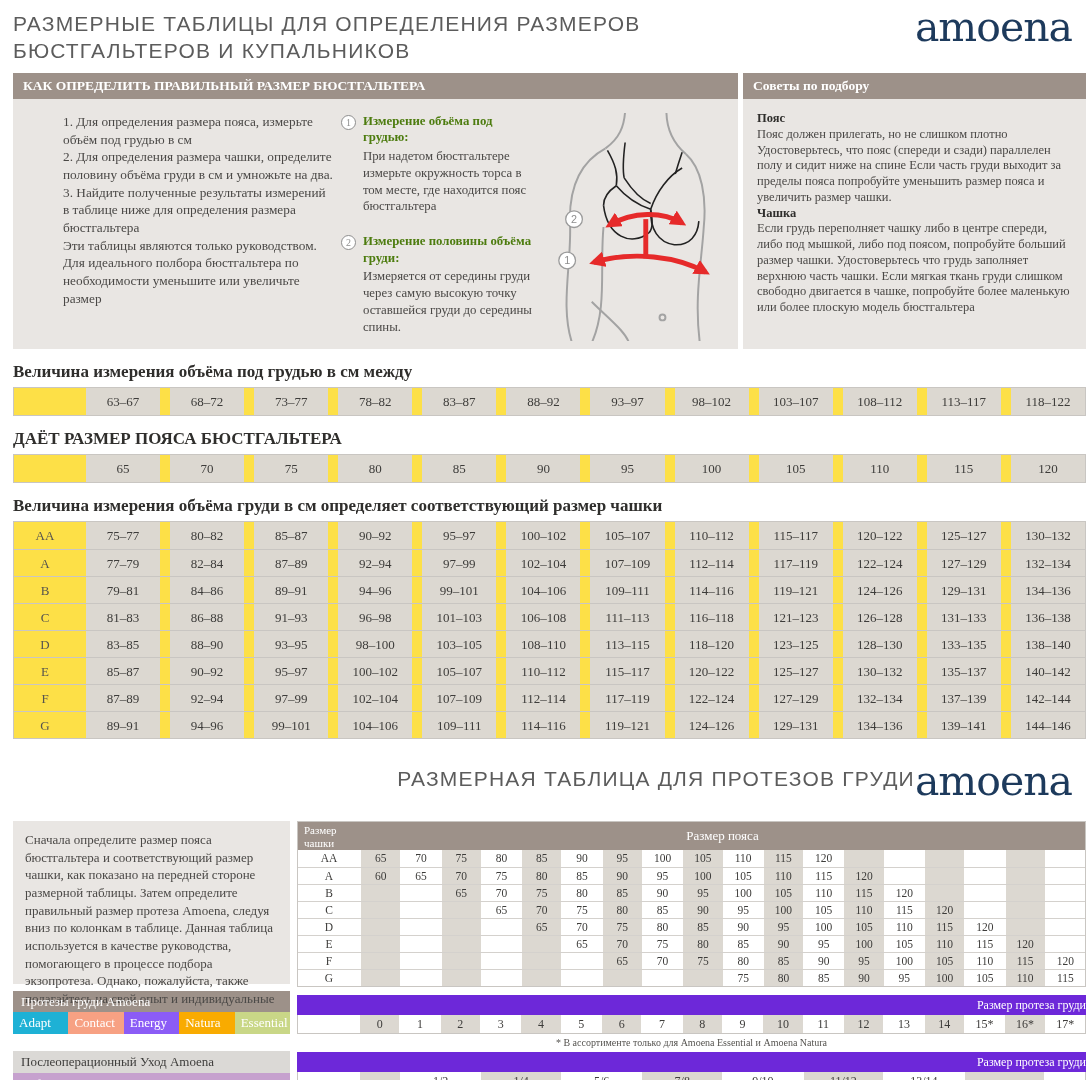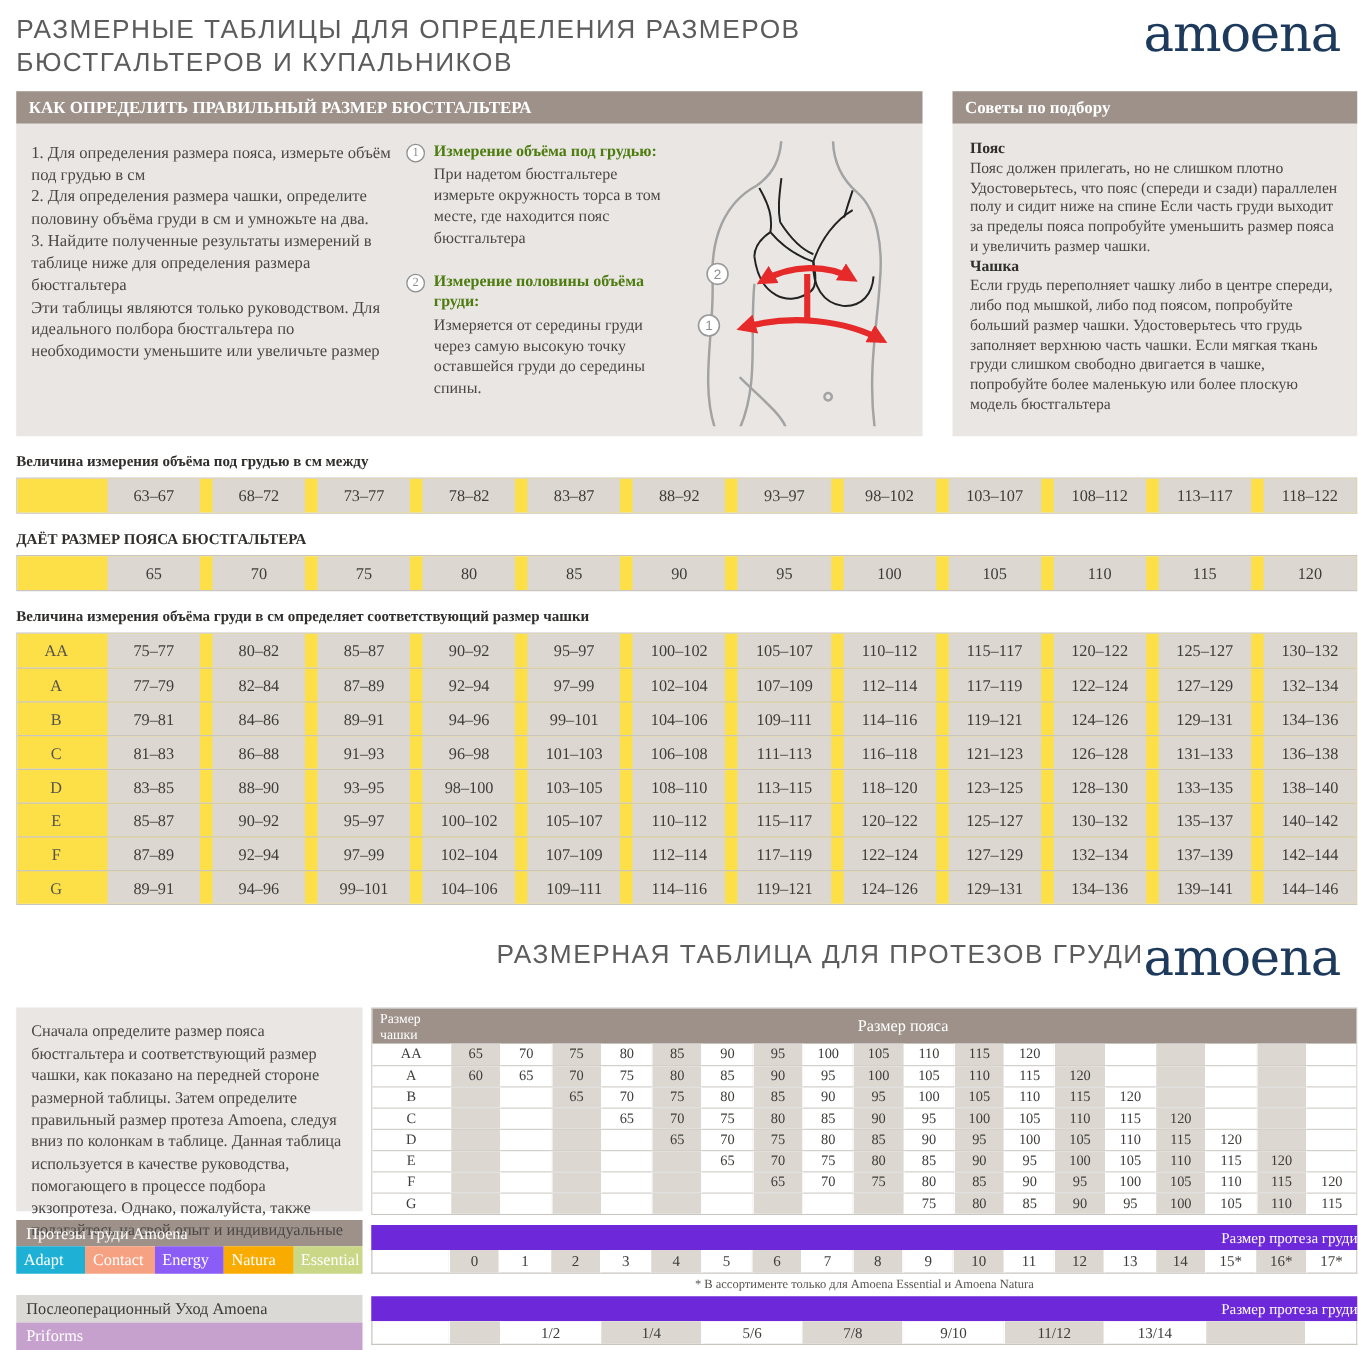--- a/index.html
+++ b/index.html
@@ -8,43 +8,43 @@
 
   
   .top-header { display:flex; justify-content:space-between; align-items:flex-start;
     margin:10px 8px 0 13px; }
   .main-title { font-family:"Liberation Sans", sans-serif; font-weight:300;
     font-size:21px; line-height:27px; letter-spacing:1.2px; color:#5c5c5c; }
   .brand-logo { font-family:"DejaVu Serif", serif; font-size:41px; line-height:34px;
     color:#1d3a5c; letter-spacing:-1px; padding-right:6px; }
 
   
-  .section1 { display:flex; gap:24px; margin:9px 0 0 13px; }
+  .section1 { display:flex; gap:5px; margin:9px 0 0 13px; }
   .panel-left { width:725px; }
   .panel-right { flex:1; }
   .bar { background:#9d9189; color:#fff; font-weight:bold; font-size:13.5px;
     height:26px; line-height:26px; padding-left:10px; }
   .panel-body { background:#e9e6e3; height:250px; }
   .panel-left .panel-body { display:flex; padding:14px 6px 10px 12px; }
-  .steps-col { width:302px; font-size:13.3px; line-height:1.33; color:#4a4846; }
+  .steps-col { width:302px; font-size:13.3px; line-height:1.33; color:#4a4846;margin-left:38px; }
   .measures-col { width:216px; margin-left:8px; font-size:12.8px; }
   .measure { display:flex; margin-bottom:18px; }
   .circ { flex:0 0 15px; width:15px; height:15px; border:1px solid #8e8e8e;
     border-radius:50%; color:#8e8e8e; font-size:10px; line-height:13px;
     text-align:center; margin:2px 7px 0 0; background:#fff; }
   .measure-title { font-weight:bold; color:#4d7c0f; line-height:1.28; }
   .measure-text { color:#4a4846; line-height:1.32; margin-top:2px; }
   .illo-col { flex:1; display:flex; justify-content:center; }
   .panel-right .panel-body { padding:12px 14px 0 14px; font-size:12.5px;
     line-height:1.26; color:#4a4846; }
   .tips-sub { font-weight:bold; color:#2f2e2c; }
 
   
   .tables-wrap { margin-left:13px; }
-  .table-title { font-weight:bold; font-size:12px; color:#2f2e2c;
+  .table-title { font-weight:bold; font-size:17px; color:#2f2e2c;
     margin:13px 0 5px 0; }
   .size-table { border:1px solid #c9c6c2; }
   .size-row { display:flex; height:27px; background:#fde047; }
   .size-row + .size-row { border-top:1px solid #c9c6c2; }
   .size-row .lbl { width:62px; text-align:center; line-height:27px;
     font-size:13px; color:#55534f; }
   .size-row .cell { flex:1; margin-left:10px; background:#dcd8d1;
     text-align:center; line-height:27px; font-size:13px; color:#3d3c3a; }
 
   

